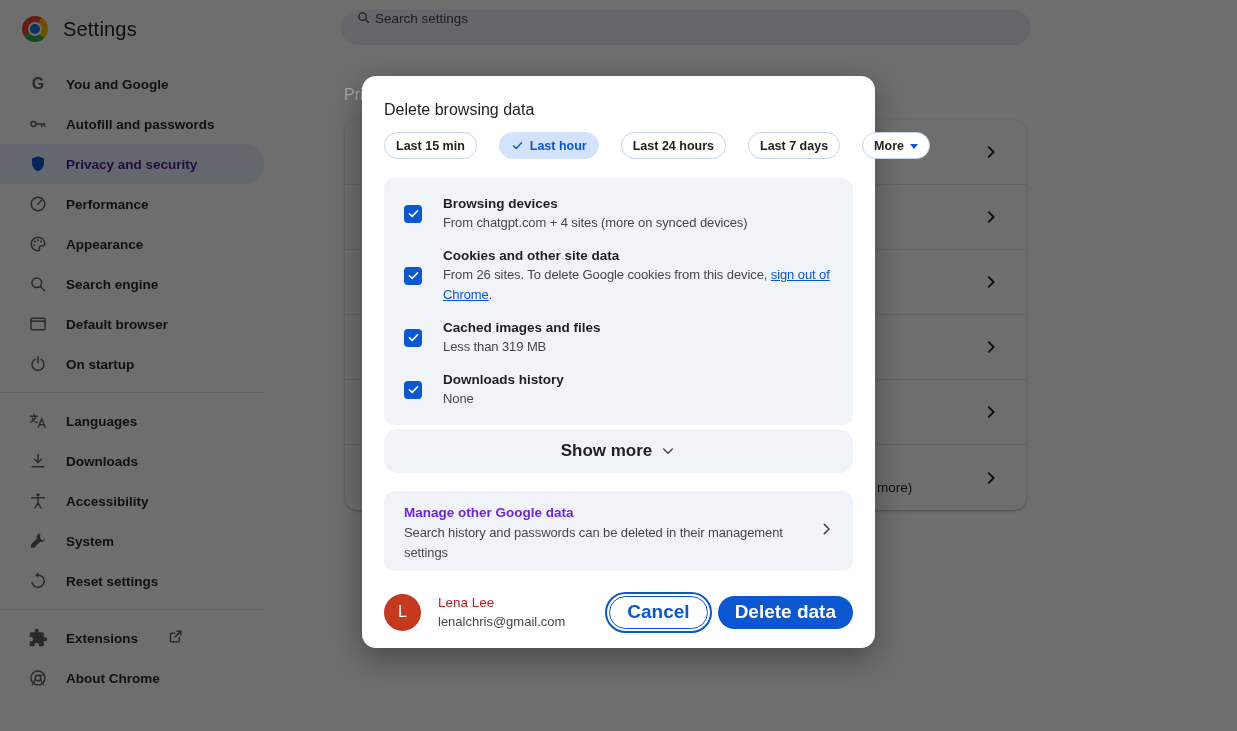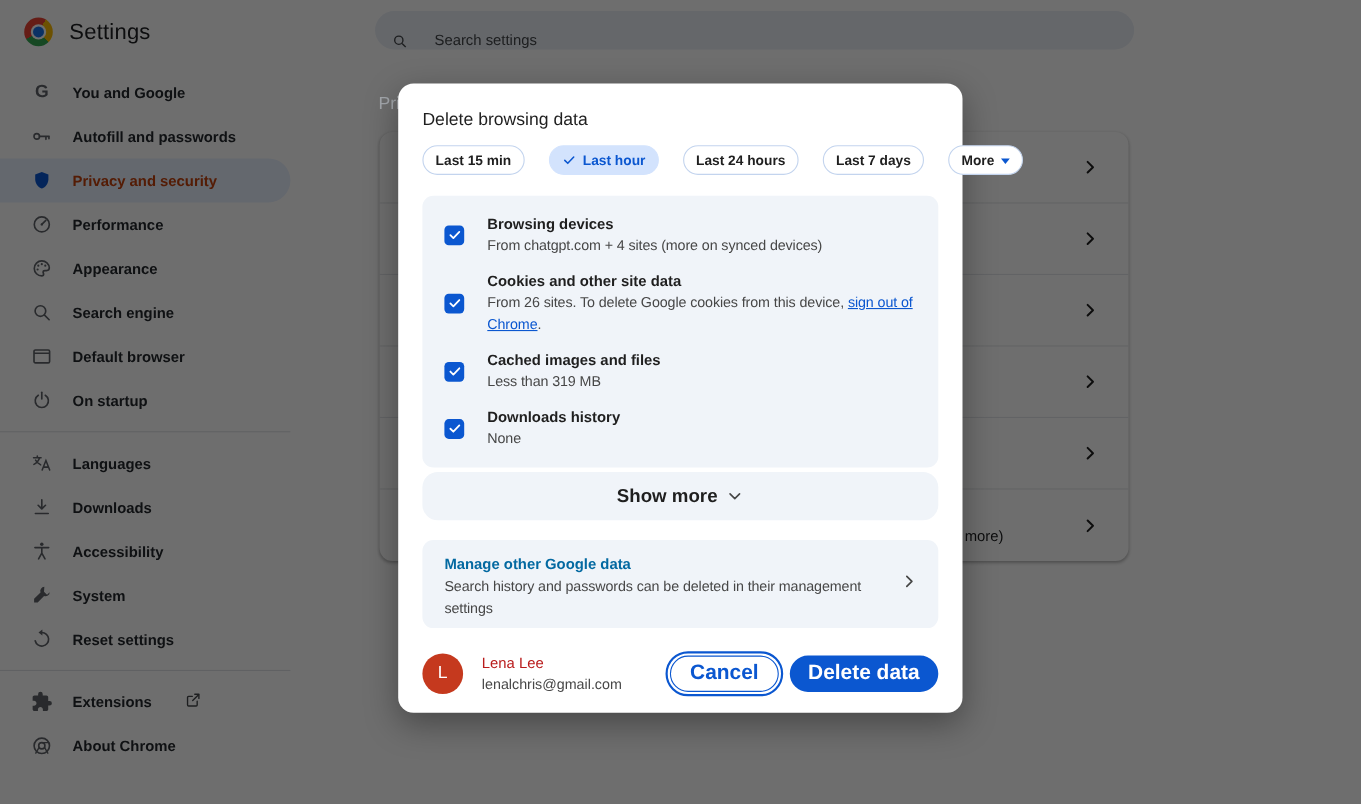--- a/index.html
+++ b/index.html
@@ -12,30 +12,30 @@
 
   
   .app-header { position:absolute; top:0; left:0; height:58px; display:flex; align-items:center; gap:15px; padding-left:22px; }
   .chrome-logo { width:26px; height:26px; border-radius:50%; position:relative; flex:0 0 26px;
     background:conic-gradient(from 240deg, #ea4335 0 150deg, #fbbc05 150deg 255deg, #34a853 255deg 360deg); }
   .chrome-logo::before { content:""; position:absolute; inset:6px; border-radius:50%; background:#fff; }
   .chrome-logo::after  { content:""; position:absolute; inset:8px; border-radius:50%; background:#1a73e8; }
   .app-title { font-size:20px; color:#202124; letter-spacing:.2px; }
 
   .search-pill { position:absolute; left:341px; top:10px; width:690px; height:35px; border-radius:18px;
-    background:#e9eef6; display:flex; align-items:flex-end; gap:22px; padding:0 15px; }
+    background:#e9eef6; display:flex; align-items:flex-start; gap:2px; padding:0 15px; }
   .search-pill svg { flex:0 0 15px; color:#44474a; }
   .search-pill input { border:none; outline:none; background:transparent; font-family:inherit; font-size:13.5px; color:#202124; width:100%; }
   .search-pill input::placeholder { color:#44474a; }
 
   .sidebar { position:absolute; top:64px; left:0; width:280px; }
   .nav-item { height:40px; width:264px; display:flex; align-items:center; gap:18px; padding-left:28px;
     font-size:13.5px; font-weight:bold; color:#24282d; border-radius:0 20px 20px 0; cursor:pointer; }
   .nav-item .nicon { width:20px; height:20px; flex:0 0 20px; color:#5f6368; display:flex; align-items:center; justify-content:center; }
-  .nav-item.selected { background:#e8f0fe; color:#c2410c; }
+  .nav-item.selected { background:#e8f0fe; color:#4c1d95; }
   .nav-item.selected .nicon { color:#0b57d0; }
   .g-letter { font-size:16px; font-weight:bold; color:#5f6368; line-height:1; }
   .nav-divider { height:1px; background:#dfe1e5; width:264px; margin:8px 0; }
   .ext-icon { margin-left:12px; color:#44474a; }
 
   .content-card { position:absolute; left:345px; top:120px; width:681px; height:390px; background:#fff;
     border-radius:12px; box-shadow:0 1px 3px rgba(0,0,0,.28); }
   .content-row { height:65px; display:flex; align-items:center; justify-content:flex-end; padding-right:26px;
     border-bottom:1px solid #e4e6ea; cursor:pointer; }
   .content-row:last-child { border-bottom:none; }
@@ -63,21 +63,21 @@
   .checkbox { width:18px; height:18px; flex:0 0 18px; border-radius:4px; background:#0b57d0; display:flex; align-items:center; justify-content:center; cursor:pointer; }
   .cb-label { font-size:13.5px; font-weight:bold; color:#1f1f1f; line-height:19px; }
   .cb-desc { font-size:13px; color:#474747; line-height:20px; letter-spacing:-0.1px; max-width:392px; }
   .cb-desc a { color:#0b57d0; text-decoration:underline; cursor:pointer; }
 
   .show-more { margin-top:4px; height:44px; display:flex; align-items:center; justify-content:center; gap:8px;
     font-size:17px; font-weight:bold; color:#1f1f1f; cursor:pointer;border-radius:14px; }
   .show-more svg { color:#474747; }
 
   .manage { margin-top:18px; height:80px; padding:12px 46px 12px 20px; position:relative; cursor:pointer; }
-  .manage-title { font-size:13.5px; font-weight:bold; color:#0369a1; line-height:20px; }
+  .manage-title { font-size:13.5px; font-weight:bold; color:#6d28d9; line-height:20px; }
   .manage-desc { font-size:13px; color:#474747; line-height:20px; max-width:400px; letter-spacing:-0.1px; }
   .manage .chev { position:absolute; right:18px; top:50%; transform:translateY(-50%); color:#474747; }
 
   .dlg-footer { margin:22px 22px 0; display:flex; align-items:center; }
   .avatar { width:37px; height:37px; border-radius:50%; background:#c5391e; color:#fff; display:flex; align-items:center; justify-content:center;
     font-size:16px; flex:0 0 37px; }
   .acct { margin-left:17px; }
   .acct-name { font-size:13.5px; color:#b91c1c; line-height:19px; }
   .acct-email { font-size:13px; color:#474747; line-height:19px; }
   .btns { margin-left:auto; display:flex; align-items:center; gap:10px; }

